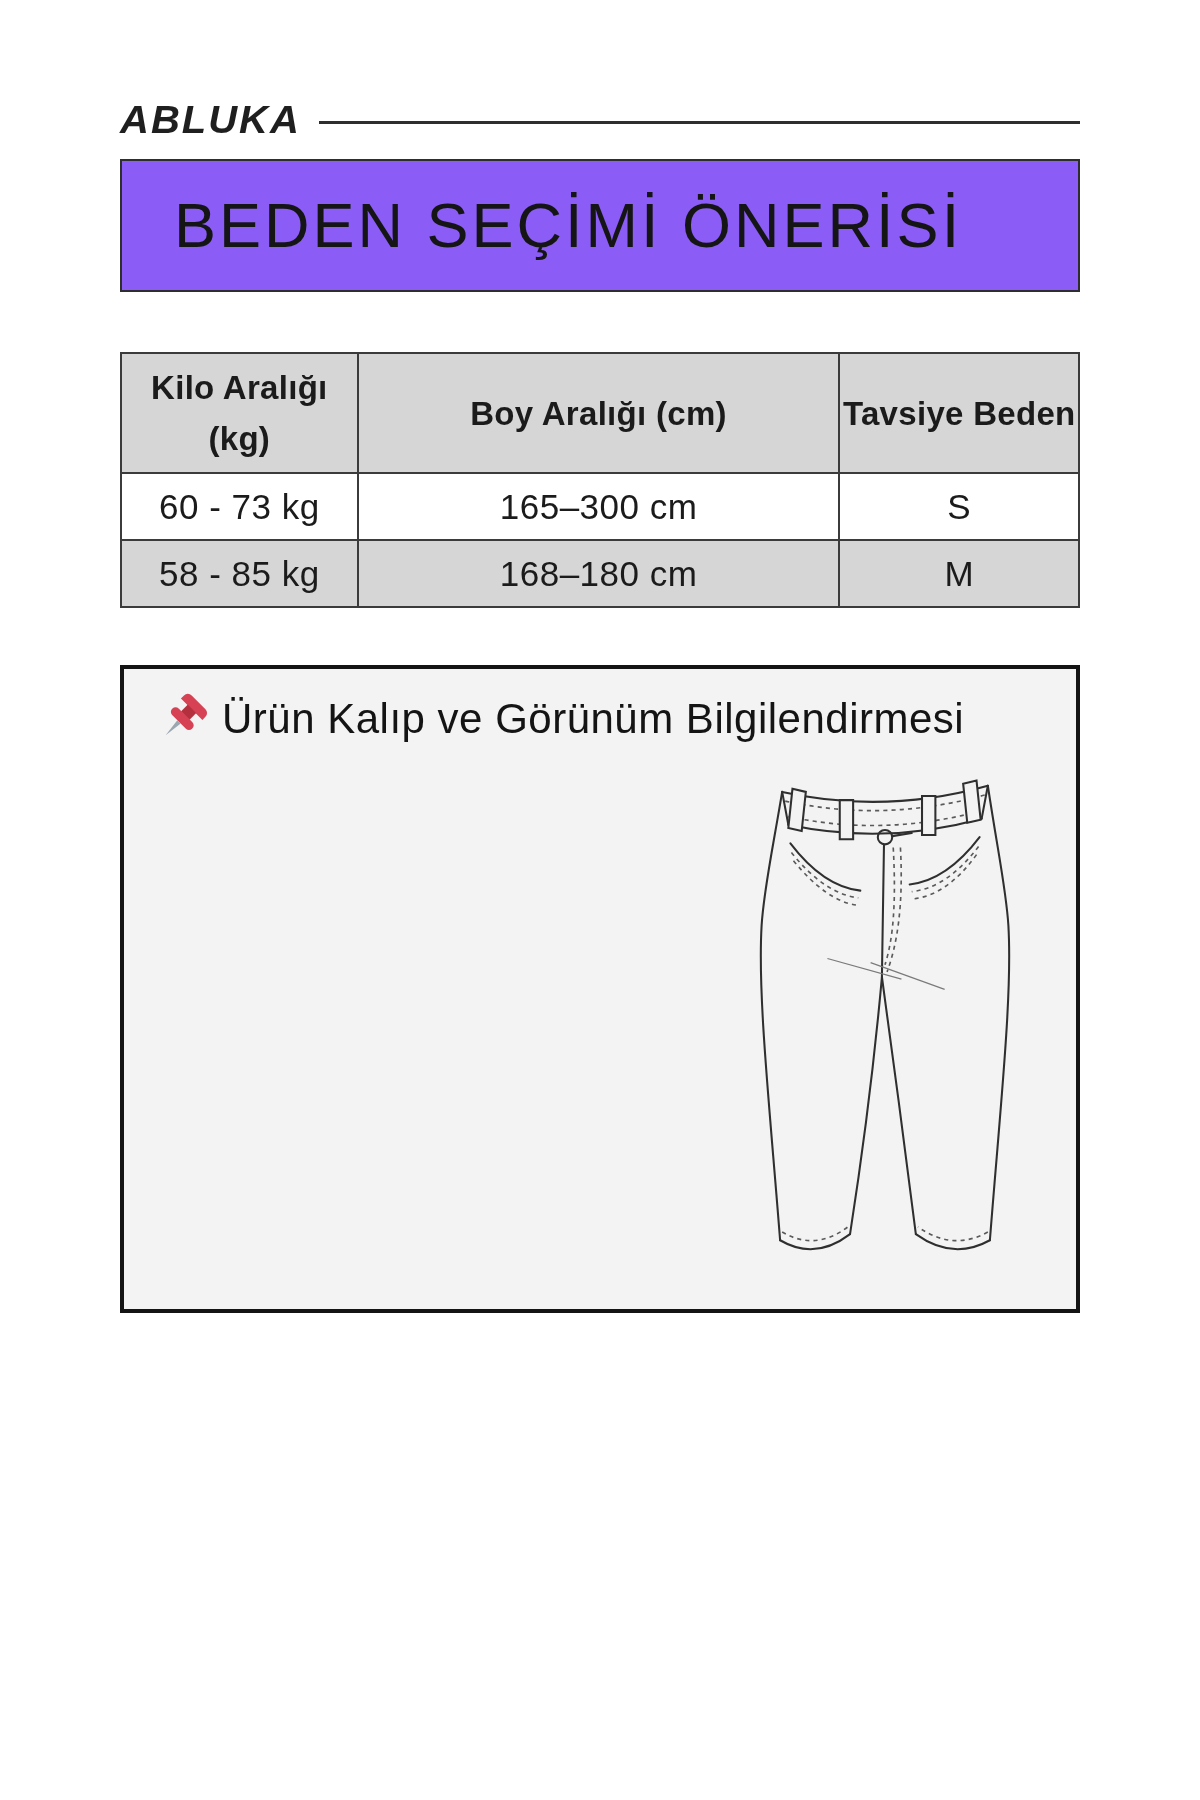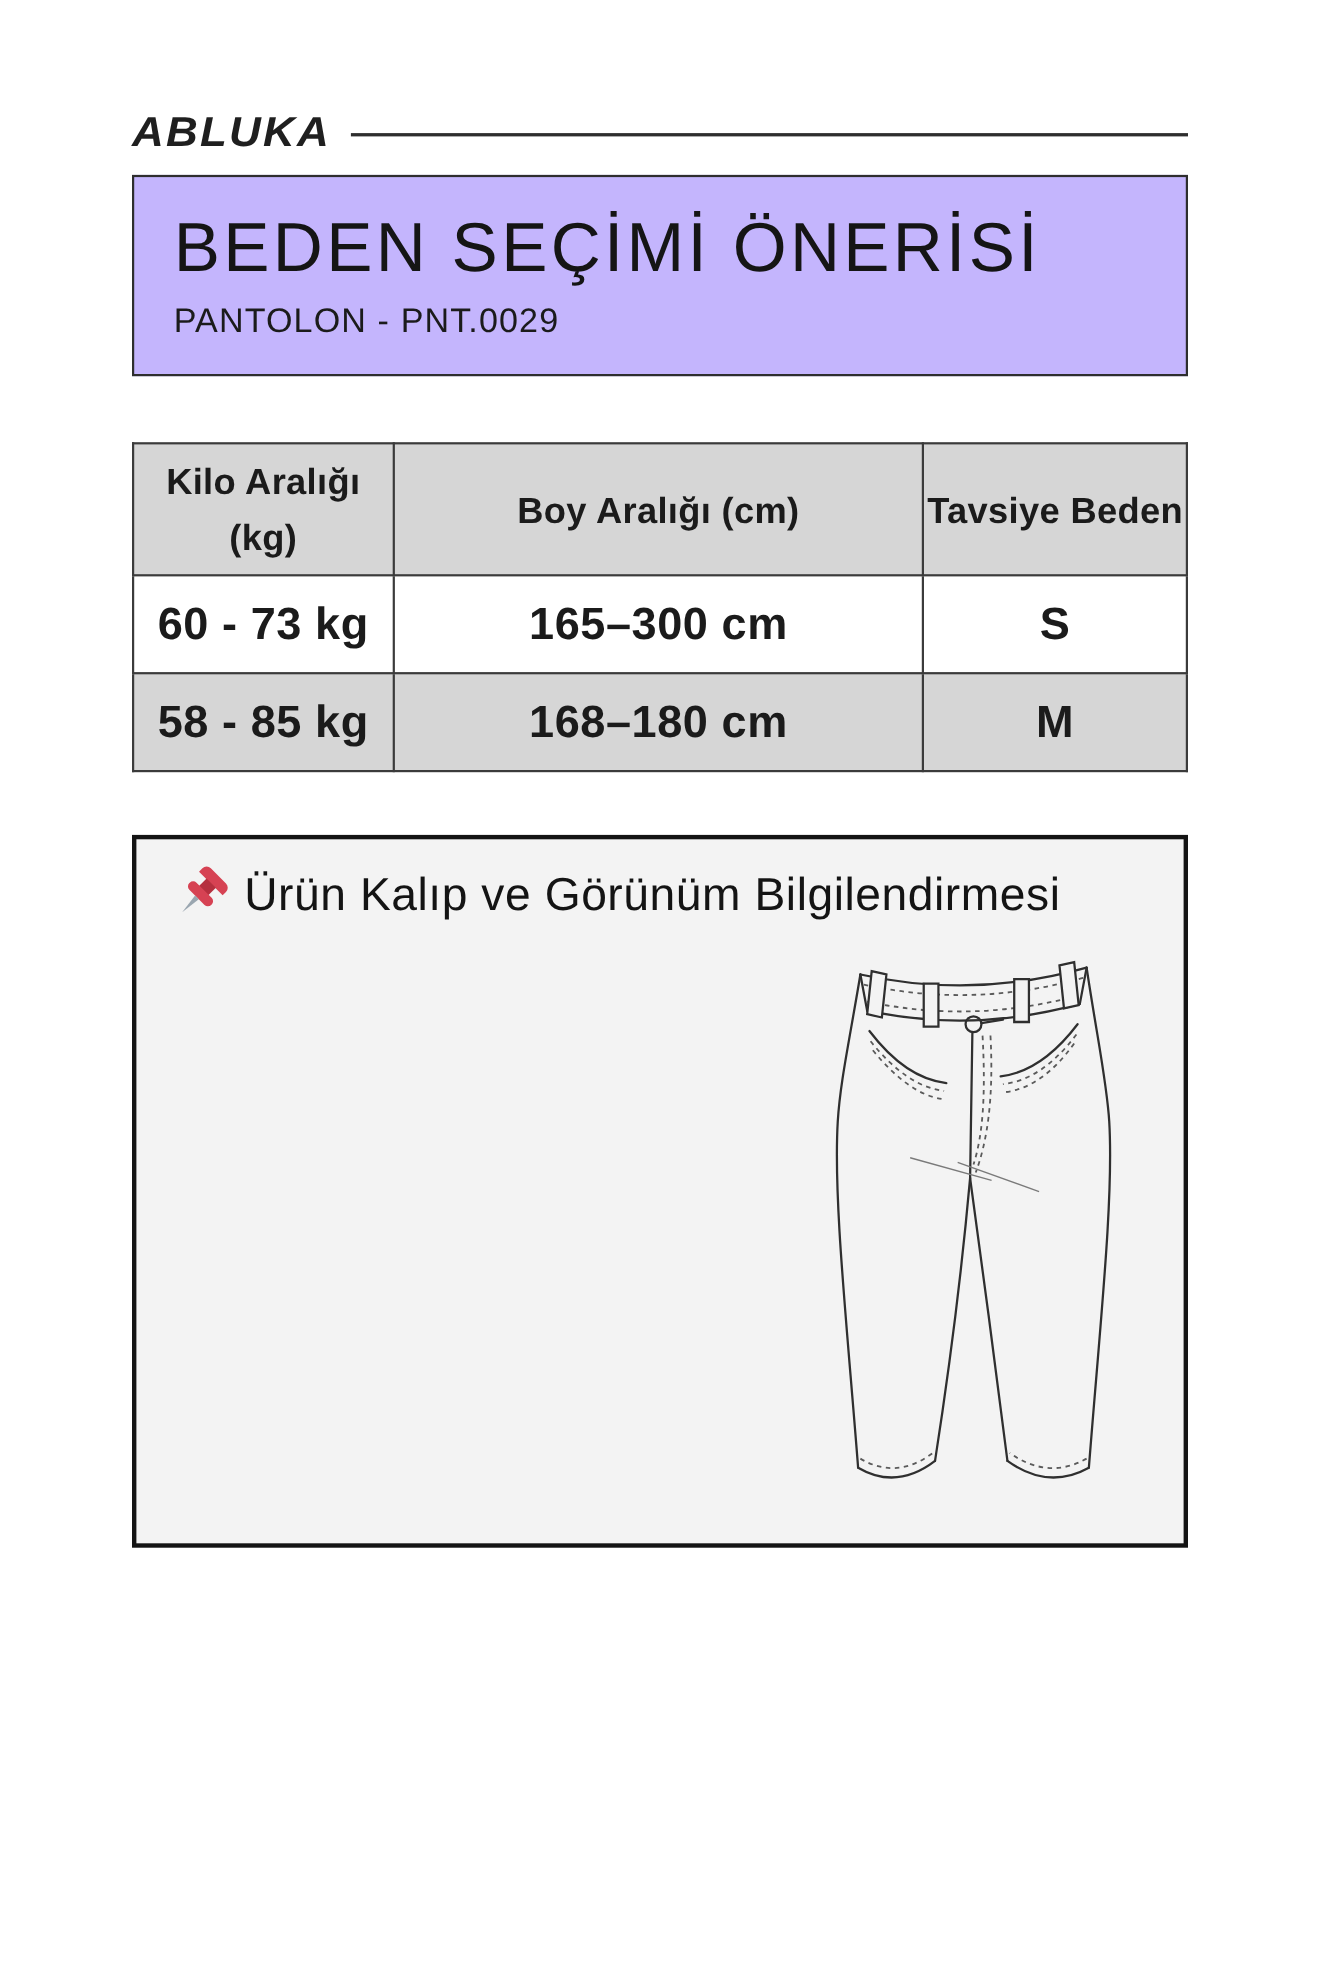--- a/index.html
+++ b/index.html
@@ -23,39 +23,39 @@
     font-size:40px; font-weight:800; font-style:italic;
     letter-spacing:2px; color:#1f1f1f; white-space:nowrap;
     transform:scaleY(0.95);
   }
   .brand-line { flex:1; height:3px; background:#2e2e2e; margin-left:18px; margin-top:4px; }
 
   
   .header-box {
     margin-top:16px;
     border:2px solid #2e2e2e;
-    background:#c4b5fd;
-    padding:30px 10px 30px 36px;
+    background:#8b5cf6;
+    padding:30px 10px 30px 52px;
   }
   .header-title { font-size:63px; font-weight:500; letter-spacing:3px; color:#151515; line-height:1.1; }
   .header-subtitle { font-size:31px; font-weight:400; letter-spacing:1px; margin-top:14px; color:#1b1b1b; }
 
   
   table.size-table {
     width:100%; margin-top:60px;
     border-collapse:collapse; table-layout:fixed;border-radius:13px;
   }
   .size-table th, .size-table td {
     border:2px solid #3b3b3b; text-align:center; vertical-align:middle;
   }
   .size-table thead th {
     background:#d6d6d6; font-size:33px; font-weight:600;
     line-height:1.55; height:120px; letter-spacing:0.3px;
   }
-  .size-table td { font-size:41px; font-weight:700; height:89px; background:#ffffff; letter-spacing:0.5px; }
+  .size-table td { font-size:35px; font-weight:400; height:67px; background:#ffffff; letter-spacing:0.5px; }
   .size-table tr.row-alt td { background:#d6d6d6; }
   .col-weight { width:24.7%; } .col-height { width:50.3%; } .col-size { width:25%; }
 
   
   .info-box {
     position:relative;
     margin-top:57px;
     height:648px;
     border:4px solid #141414;
     background:#f3f3f3;
@@ -76,21 +76,20 @@
 <div class="page">
   <div class="content">
 
     <div class="brand-row">
       <div class="logo">ABLUKA</div>
       <div class="brand-line"></div>
     </div>
 
     <div class="header-box">
       <div class="header-title">BEDEN SEÇİMİ ÖNERİSİ</div>
-      <div class="header-subtitle">PANTOLON - PNT.0029</div>
     </div>
 
     <table class="size-table">
       <colgroup>
           <col class="col-weight">
           <col class="col-height">
           <col class="col-size">
         </colgroup>
       <thead>
         <tr>

